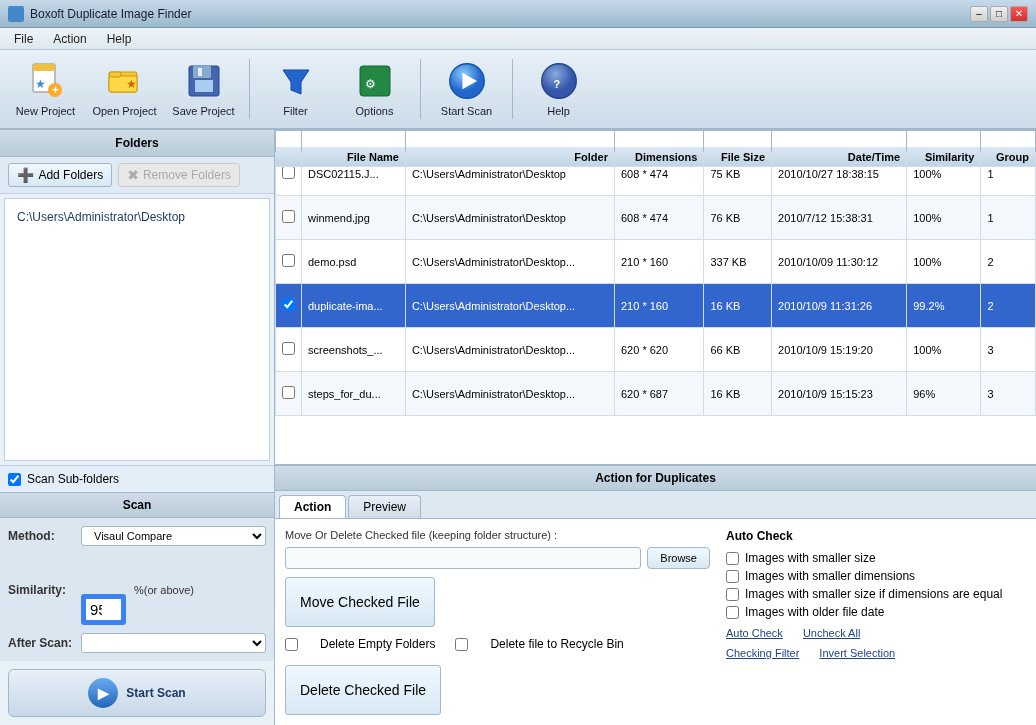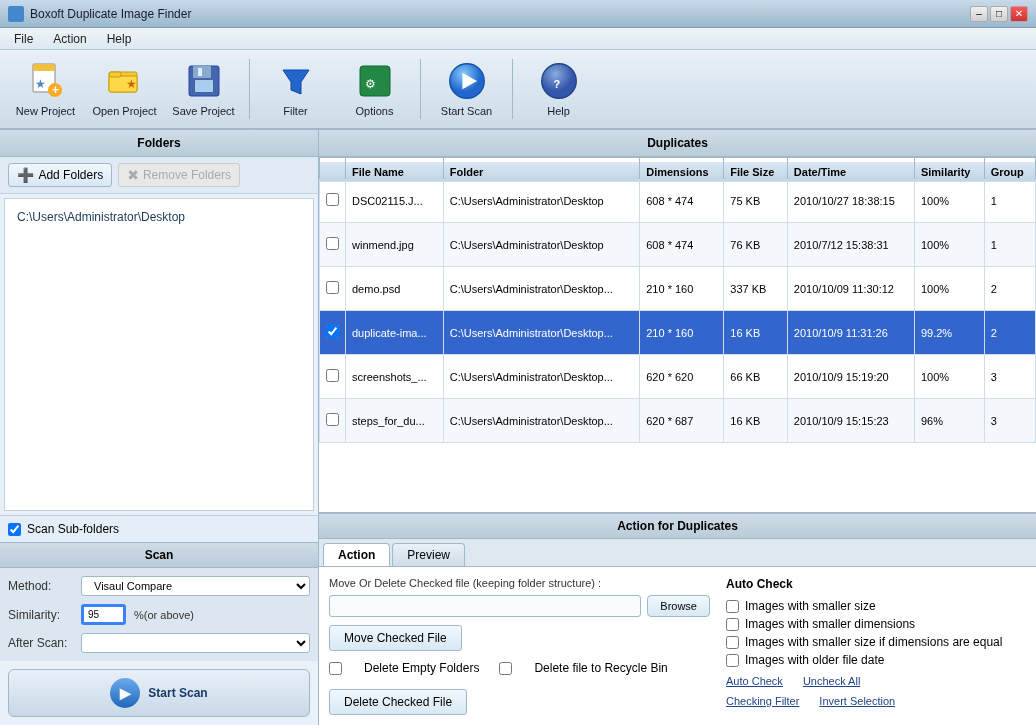--- a/index.html
+++ b/index.html
@@ -59,21 +59,21 @@
     .toolbar-sep { width: 1px; height: 60px; background: #a0b8c8; margin: 0 4px; }
 
     
     #main-content {
       display: flex;
       height: calc(725px - 28px - 22px - 80px);
     }
 
     
     #left-panel {
-      width: 319px;
+      width: 275px;
       display: flex;
       flex-direction: column;
       background: #e8f0f8;
       border-right: 1px solid #a0b8c8;
     }
     #folders-header {
       background: linear-gradient(to bottom, #d0dce8, #b8ccd8);
       padding: 6px 0;
       text-align: center;
       font-weight: bold;
@@ -122,35 +122,36 @@
     #scan-header {
       text-align: center;
       font-weight: bold;
       padding: 5px 0;
       border-top: 1px solid #a0b8c8;
       border-bottom: 1px solid #a0b8c8;
       background: linear-gradient(to bottom, #d0dce8, #b8ccd8);
     }
     #scan-options { padding: 8px; background: #dce6f0; display: flex; flex-direction: column; gap: 8px; }
     .scan-row { display: flex; align-items: center; gap: 8px; }
-    .scan-label { width: 65px; font-size: 12px; color: #333; }
+    .scan-label { width: 65px; font-size: 12px; color: #333; font-weight: bold; }
     .scan-select {
       flex: 1;
       padding: 2px 8px;
       border: 1px solid #a0b8c8;
       border-radius: 3px;
       background: white;
       font-size: 11px;
     }
     .spin-input {
       width: 45px;
       padding: 2px 4px;
-      border: 3px solid #3b82f6;
+      border: 5px solid #3b82f6;
       border-radius: 3px;
-      font-size: 10px;
+      font-size: 15px;
+      margin-top: 40px;
     }
     .spin-unit { font-size: 11px; color: #333; }
     #start-scan-btn {
       margin: 8px;
       padding: 8px;
       background: linear-gradient(to bottom, #e8f0f8, #c8d8e8);
       border: 1px solid #a0b8c8;
       border-radius: 6px;
       display: flex;
       align-items: center;
@@ -175,25 +176,25 @@
       text-align: center;
       font-weight: bold;
       border-bottom: 1px solid #a0b8c8;
     }
     #file-table { flex: 1; overflow-y: auto; background: white; }
     table { width: 100%; border-collapse: collapse; }
     th {
       background: linear-gradient(to bottom, #dce8f4, #c0d4e4);
       border: 1px solid #a0b8c8;
       padding: 4px 6px;
-      text-align: left;
+      text-align: right;
       font-size: 11px;
       font-weight: bold;
       position: sticky;
-      top: 4px;
+      top: 16px;
     }
     td { border: 1px solid #d0dce8; padding: 14px 6px; font-size: 11px; }
     tr:nth-child(even) { background: #f4f8fc; }
     tr.selected { background: #3366cc !important; color: white; margin-left: 48px; }
     tr.selected td { color: white; }
 
     
     #action-panel {
       border-top: 2px solid #a0b8c8;
     }
@@ -231,26 +232,26 @@
     }
     .action-browse-btn {
       padding: 4px 12px;
       border: 1px solid #a0b8c8;
       border-radius: 4px;
       cursor: pointer;
       background: linear-gradient(to bottom, #f0f8ff, #d8e8f4);
       font-size: 11px;
     }
     .action-btn {
-      padding: 5px 14px;
+      padding: 16px 14px;
       border: 1px solid #a0b8c8;
       border-radius: 3px;
       cursor: pointer;
       background: linear-gradient(to bottom, #f0f8ff, #d8e8f4);
-      font-size: 12px;
+      font-size: 14px;
       margin-right: 6px;
     }
     .checkbox-row { display: flex; align-items: center; gap: 22px; margin-bottom: 6px; }
     .auto-check-title { font-weight: bold; margin-bottom: 8px; font-size: 12px; }
     .auto-check-row { display: flex; align-items: center; gap: 6px; margin-bottom: 4px; font-size: 11px; }
     .auto-actions { display: flex; gap: 20px; margin-top: 8px; }
     .auto-action-link { color: #224488; cursor: pointer; font-size: 11px; text-decoration: underline; }
     .action-btns-row { margin-top: 8px; display: flex; gap: 8px; }
     
     
@@ -401,21 +402,20 @@
         <select class="scan-select"><option><do nothing=""></do></option></select>
       </div>
     </div>
     <div id="start-scan-btn">
       <div class="play-icon">▶</div>
       <span>Start Scan</span>
     </div>
   </div>
 
   <div id="right-panel">
-    <div id="duplicates-header">Duplicates</div>
     <div id="file-table">
       <table>
         <thead>
           <tr>
             <th style="width:20px;"></th>
             <th>File Name</th>
             <th>Folder</th>
             <th>Dimensions</th>
             <th>File Size</th>
             <th>Date/Time</th>

